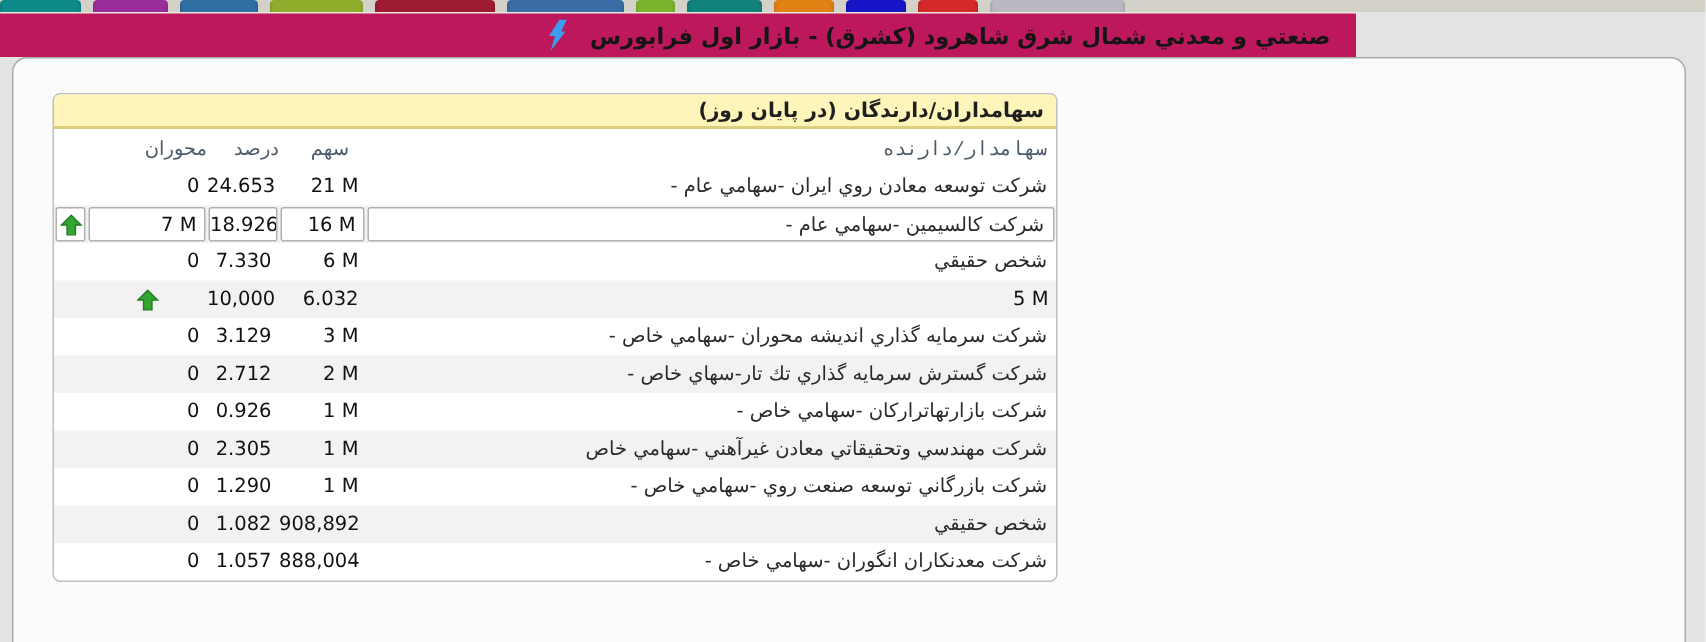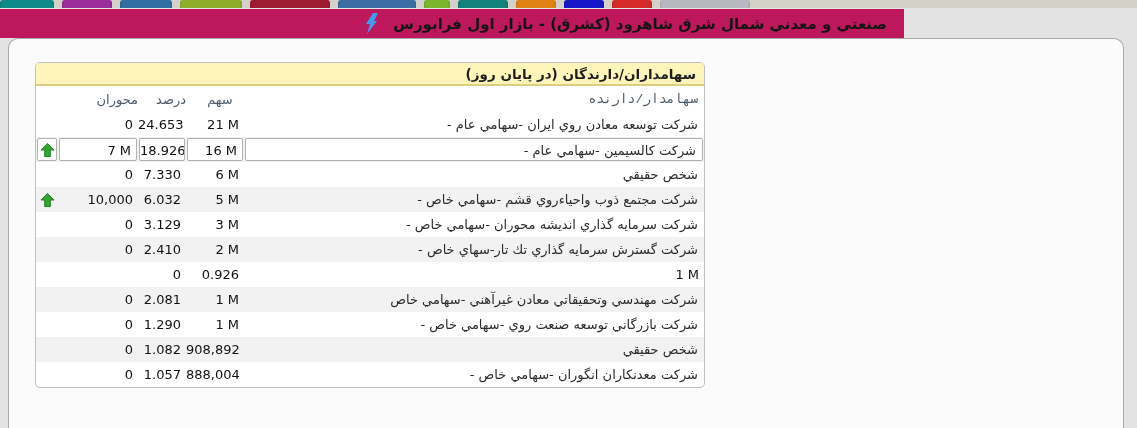--- a/index.html
+++ b/index.html
@@ -129,54 +129,54 @@
           </div>
         </div>
         <div class="grid row">
           <div class="cell c-name">شخص حقيقي</div>
           <div class="cell c-num">6 M</div>
           <div class="cell c-num">7.330</div>
           <div class="cell c-num">0</div>
           <div class="cell c-arrow"></div>
         </div>
         <div class="grid row">
-          <div class="cell c-name">شركت مجتمع ذوب واحياءروي قشم -سهامي خاص -</div>
           <div class="cell c-num">5 M</div>
           <div class="cell c-num">6.032</div>
           <div class="cell c-num">10,000</div>
           <div class="cell c-arrow">
             <svg width="15" height="16" viewBox="0 0 16 16">
               <polygon points="8,1 15,8 11,8 11,15 5,15 5,8 1,8" fill="#36a430" stroke="#1e7c1e" stroke-width="1"></polygon>
             </svg>
           </div>
         </div>
         <div class="grid row">
           <div class="cell c-name">شركت سرمايه گذاري انديشه محوران -سهامي خاص -</div>
           <div class="cell c-num">3 M</div>
           <div class="cell c-num">3.129</div>
           <div class="cell c-num">0</div>
           <div class="cell c-arrow"></div>
         </div>
         <div class="grid row">
           <div class="cell c-name">شركت گسترش سرمايه گذاري تك تار-سهاي خاص -</div>
           <div class="cell c-num">2 M</div>
-          <div class="cell c-num">2.410</div>
-          <div class="cell c-num">0</div>
-          <div class="cell c-arrow"></div>
-        </div>
-        <div class="grid row">
+          <div class="cell c-num">2.712</div>
+          <div class="cell c-num">0</div>
+          <div class="cell c-arrow"></div>
+        </div>
+        <div class="grid row">
+          <div class="cell c-name">شركت بازارتهاتراركان -سهامي خاص -</div>
           <div class="cell c-num">1 M</div>
           <div class="cell c-num">0.926</div>
           <div class="cell c-num">0</div>
           <div class="cell c-arrow"></div>
         </div>
         <div class="grid row">
           <div class="cell c-name">شركت مهندسي وتحقيقاتي معادن غيرآهني -سهامي خاص</div>
           <div class="cell c-num">1 M</div>
-          <div class="cell c-num">2.081</div>
+          <div class="cell c-num">2.305</div>
           <div class="cell c-num">0</div>
           <div class="cell c-arrow"></div>
         </div>
         <div class="grid row">
           <div class="cell c-name">شركت بازرگاني توسعه صنعت روي -سهامي خاص -</div>
           <div class="cell c-num">1 M</div>
           <div class="cell c-num">1.290</div>
           <div class="cell c-num">0</div>
           <div class="cell c-arrow"></div>
         </div>

